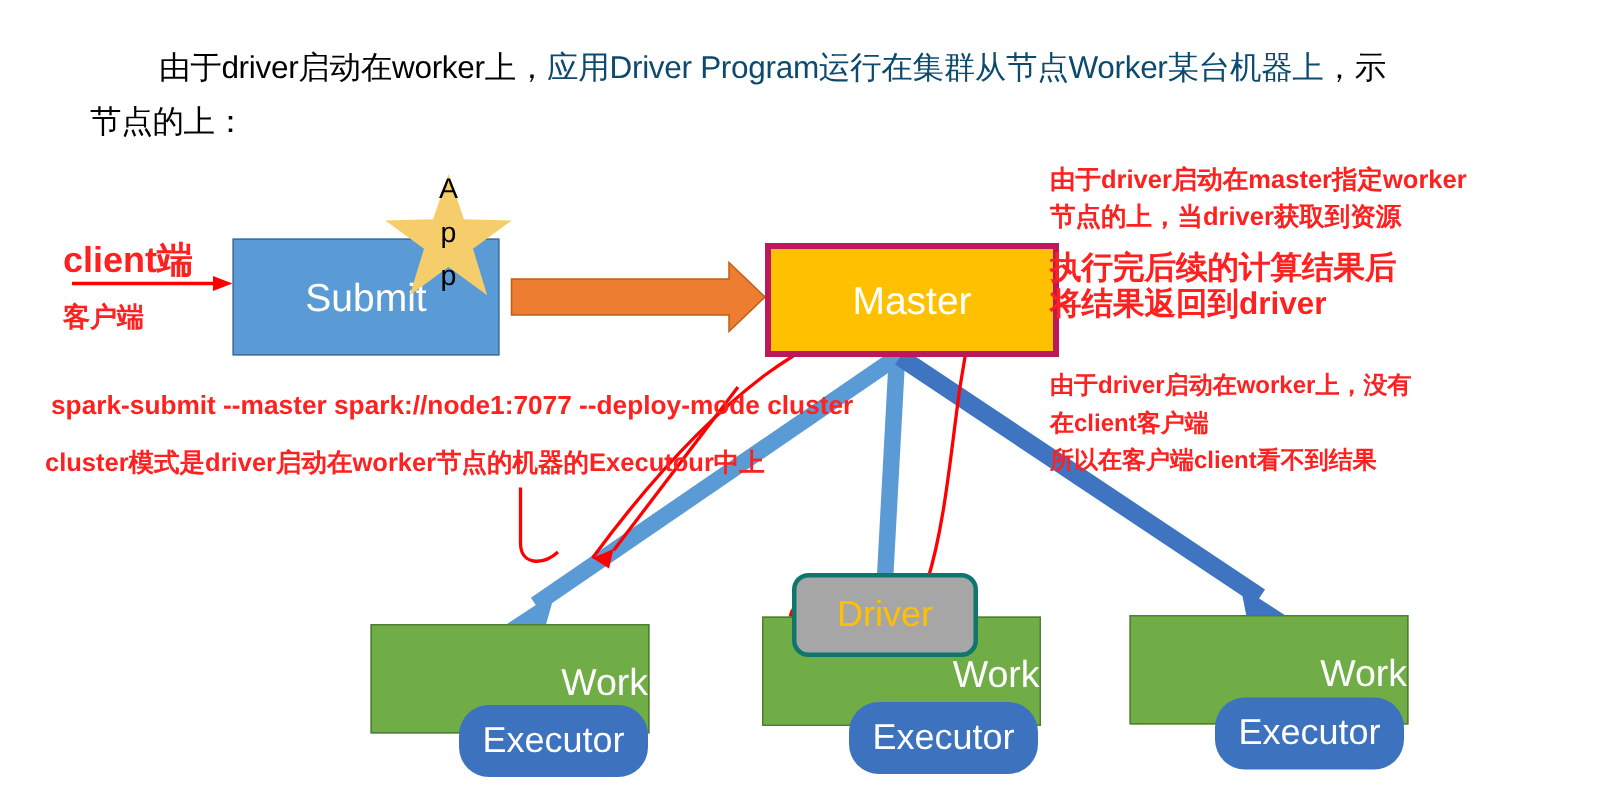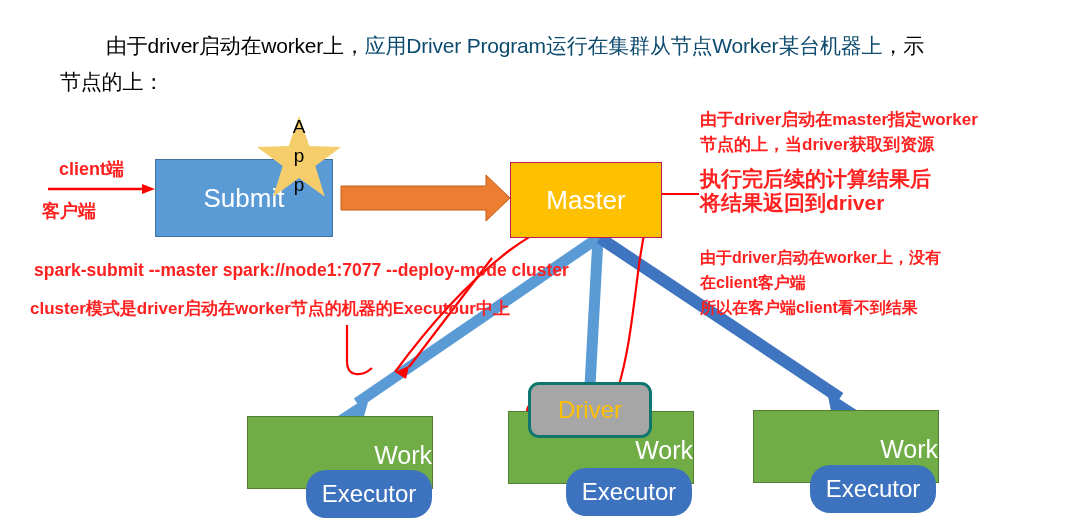--- a/index.html
+++ b/index.html
@@ -59,23 +59,23 @@
   #submit-box {
     left: 155px; top: 159px;
     width: 178px; height: 78px;
     background: #5B9BD5;
     border: 1px solid #41719C;
     font-size: 26px;
   }
 
   #master-box {
     left: 510px; top: 162px;
-    width: 152px; height: 76px;
+    width: 196px; height: 76px;
     background: #FFC000;
-    border: 1px solid #be185d;
+    border: 4px solid #be185d;
     font-size: 26px;
   }
 
   .worker-box {
     background: #70AD47;
     border: 1px solid #507E32;
     font-size: 25px;
     align-items: flex-start;
     padding-top: 24px;
     justify-content: flex-end;
@@ -138,21 +138,21 @@
     color: #FF2020;
     font-weight: bold;
     white-space: pre;
   }
   #note-tr1 { left: 700px; top: 107px; font-size: 17px; line-height: 25px; }
   #note-tr2 { left: 700px; top: 167px; font-size: 21px; line-height: 24px; }
   #note-tr3 { left: 700px; top: 245px; font-size: 16px; line-height: 25px; }
   #note-cmd { left: 34px; top: 260px; font-size: 17.5px; }
   #note-mode { left: 30px; top: 297px; font-size: 17px; }
 
-  #label-client-en { left: 42px; top: 157px; font-size: 18px; margin-left: 17px; }
+  #label-client-en { left: 42px; top: 157px; font-size: 24px; }
   #label-client-cn { left: 42px; top: 199px; font-size: 18px; }
 </style>
 </head>
 <body>
 
 <div id="para">
   <span class="indent"></span><span>由于driver启动在worker上，</span><span class="red">应用Driver Program运行在集群从节点Worker某台机器上</span><span>，示</span><br>
   <span>节点的上：</span>
 </div>
 

